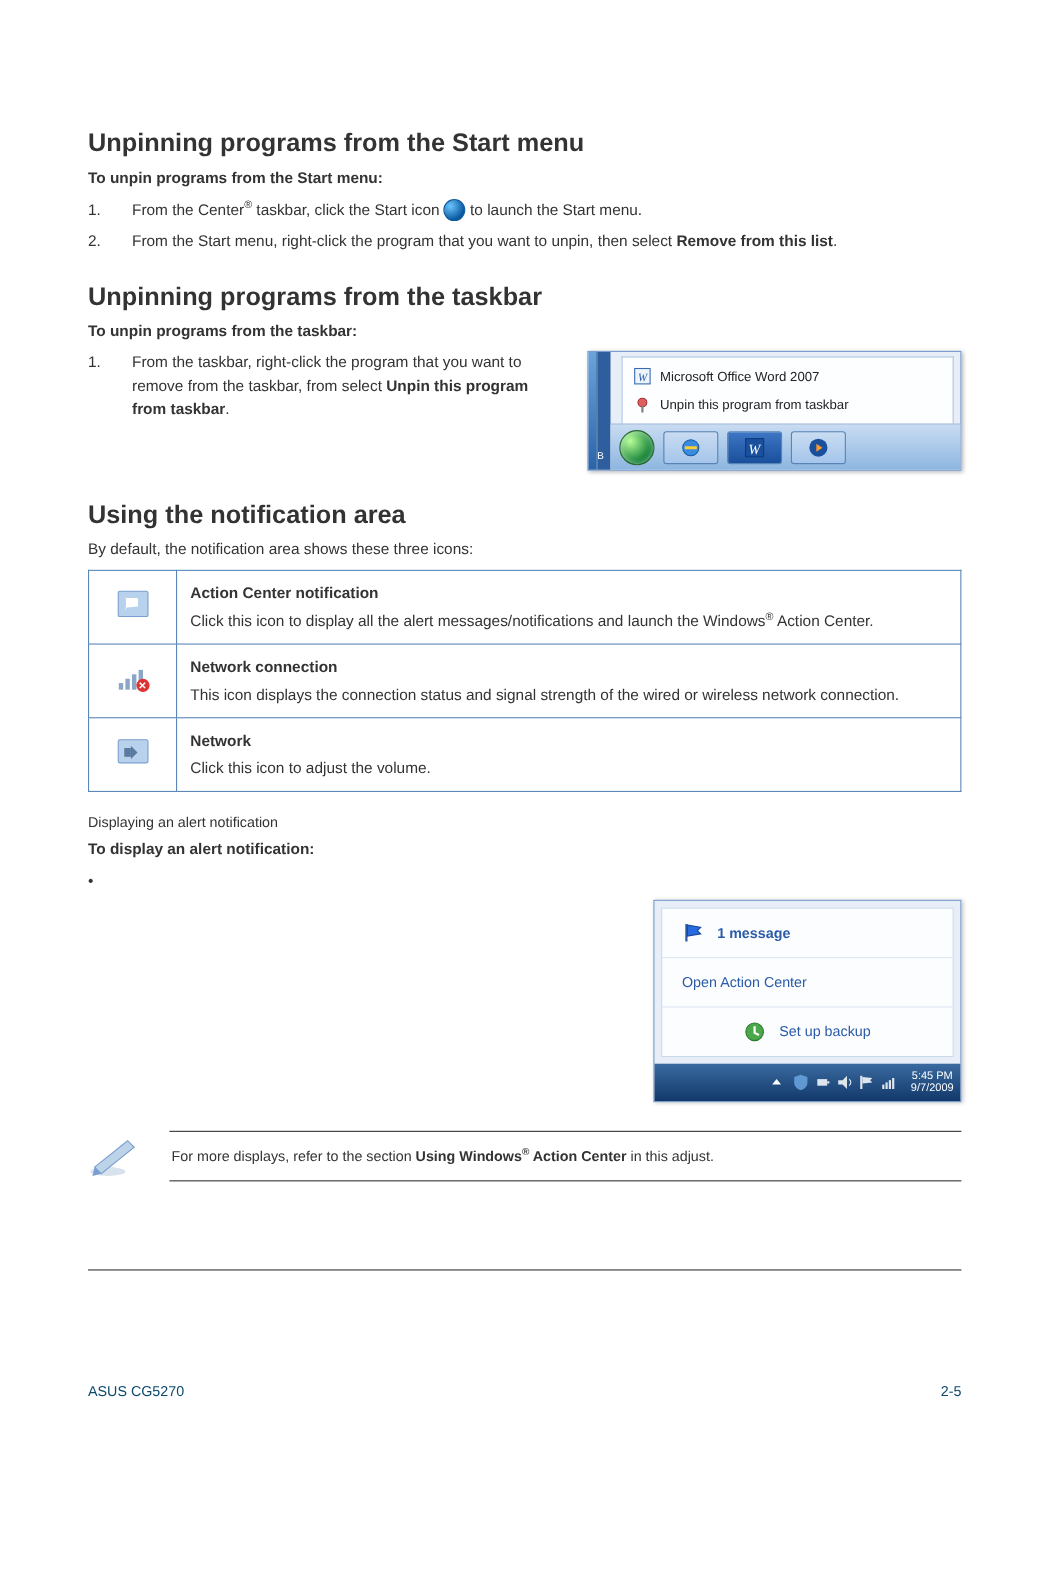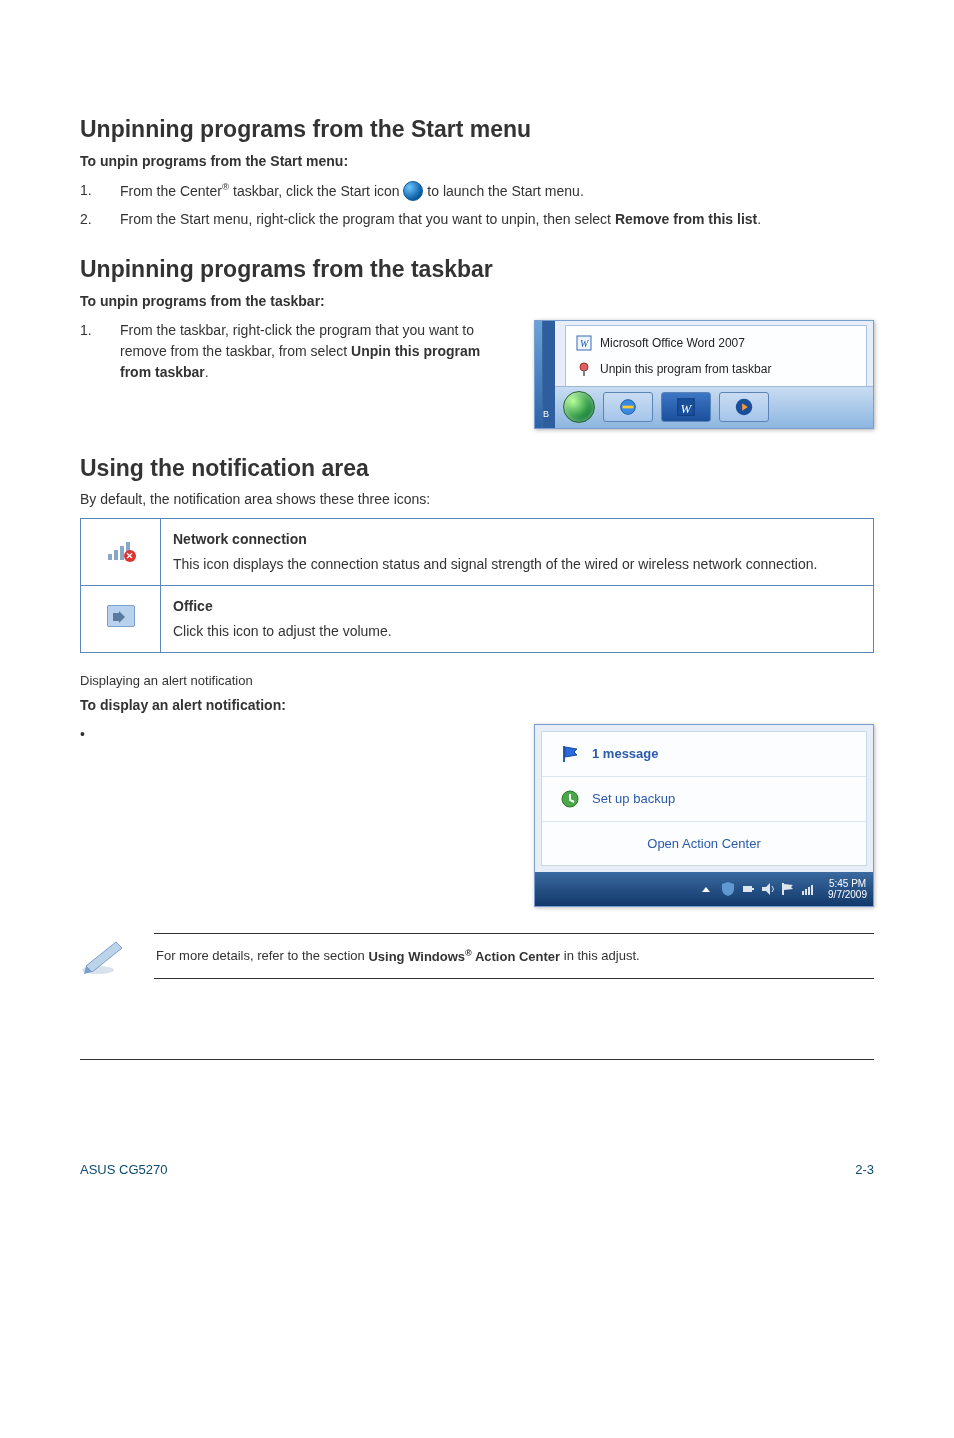--- a/index.html
+++ b/index.html
@@ -144,22 +144,23 @@
 
   h3.minor {
     font-size: 13px; font-weight: normal; margin-top: 6px; margin-bottom: 4px;
   }
   .bullets{list-style:none;padding:0;}
   .bullets li{display:flex;gap:20px;}
   .bullets li .dot{width:28px;flex-shrink:0;}
 
   
   .alert-mock{
-    width:340px;border:1px solid #7a9ecf;background:#e8eef7;
+    width:280px;border:1px solid #7a9ecf;background:#e8eef7;
     box-shadow:1px 1px 4px rgba(0,0,0,0.25);
+    margin-top:28px;
   }
   .alert-mock .body{background:#fcfdff;margin:6px;border:1px solid #c9d9ec;}
   .alert-mock .row{display:flex;align-items:center;gap:12px;padding:12px 18px;border-bottom:1px solid #dbe6f3;color:#2a5aa8;font-size:13px;}
   .alert-mock .row:last-child{border-bottom:none;justify-content:center;}
   .alert-mock .row .flagico{width:20px;height:20px;position:relative;}
   .alert-mock .row .flagico svg{width:20px;height:20px;}
   .alert-mock .tray{
     height:34px;background:linear-gradient(#3a6aa0,#12386a);
     display:flex;align-items:center;justify-content:flex-end;padding-right:6px;color:#fff;font-size:10px;gap:4px;
   }
@@ -266,20 +267,31 @@
       </div>
     </div>
   </div>
 </div>
 
 <h2 class="section">Using the notification area</h2>
 <p>By default, the notification area shows these three icons:</p>
 
 <table class="noti">
   <tbody>
+      <tr>
+    <td class="iconcell">
+      <span class="noti-icon-flag"></span>
+    </td>
+    <td>
+      <div class="cell-title">Action Center notification</div>
+      <div>
+        <span>Click this icon to display all the alert messages/notifications and launch the Windows</span><span class="sup">®</span><span> Action Center.</span>
+      </div>
+    </td>
+  </tr>
   <tr>
     <td class="iconcell">
       <span class="noti-icon-net">
         <span class="bars">
               <span></span>
               <span></span>
               <span></span>
               <span></span>
             </span>
         <span class="x">✕</span>
@@ -288,21 +300,21 @@
     <td>
       <div class="cell-title">Network connection</div>
       <div>This icon displays the connection status and signal strength of the wired or wireless network connection.</div>
     </td>
   </tr>
   <tr>
     <td class="iconcell">
       <span class="noti-icon-vol"></span>
     </td>
     <td>
-      <div class="cell-title">Office</div>
+      <div class="cell-title">Network</div>
       <div>Click this icon to adjust the volume.</div>
     </td>
   </tr>
 </tbody>
   </table>
 
 <h3 class="minor">Displaying an alert notification</h3>
 <p class="sub-bold">To display an alert notification:</p>
 <div class="two-col">
   <div class="left">
@@ -318,30 +330,30 @@
         <div class="row">
           <span class="flagico">
             <svg viewBox="0 0 20 20">
                 <path d="M4 2 v16" stroke="#2a5aa8" stroke-width="2"></path>
                 <path d="M5 3 l12 2 l-3 3 l3 3 l-12 2 z" fill="#2a6adf" stroke="#1a4a9a"></path>
               </svg>
           </span>
           <b>1 message</b>
         </div>
         <div class="row">
+          <span>Open Action Center</span>
+        </div>
+        <div class="row">
           <span class="flagico">
             <svg viewBox="0 0 20 20">
                 <circle cx="10" cy="10" r="8" fill="#4aa84a" stroke="#2a7a2a"></circle>
                 <path d="M10 5 v6 l4 2" stroke="#fff" stroke-width="2" fill="none"></path>
               </svg>
           </span>
           <span>Set up backup</span>
-        </div>
-        <div class="row">
-          <span>Open Action Center</span>
         </div>
       </div>
       <div class="tray">
         <span class="arrow"></span>
         <svg class="t-ico" viewBox="0 0 16 16">
             <path d="M8 1 l6 2 v5 c0 4 -3 6 -6 7 c-3 -1 -6 -3 -6 -7 v-5 z" fill="#6aa6e0"></path>
           </svg>
         <svg class="t-ico" viewBox="0 0 16 16">
             <rect x="3" y="5" width="9" height="6" fill="#fff"></rect>
             <rect x="12" y="7" width="2" height="2" fill="#fff"></rect>
@@ -371,21 +383,21 @@
 
 <div class="note-row">
   <div class="pencil">
     <svg viewBox="0 0 48 40">
       <ellipse cx="18" cy="34" rx="16" ry="4" fill="#d8e2ec"></ellipse>
       <polygon points="6,30 36,6 42,12 12,36" fill="#bcd3e8" stroke="#7a9ecf"></polygon>
       <polygon points="6,30 12,36 4,38" fill="#7a9ecf"></polygon>
     </svg>
   </div>
   <div class="ntxt">
-    <span>For more details, refer to the section </span><b><span>Using Windows</span><span class="sup">®</span><span> Action Center</span></b><span> in this adjust.</span>
+    <span>For more displays, refer to the section </span><b><span>Using Windows</span><span class="sup">®</span><span> Action Center</span></b><span> in this adjust.</span>
   </div>
 </div>
 
 <hr class="footer-line">
 <div class="footer">
   <span>ASUS CG5270</span>
-  <span>2-3</span>
+  <span>2-5</span>
 </div>
 
 </body></html>

